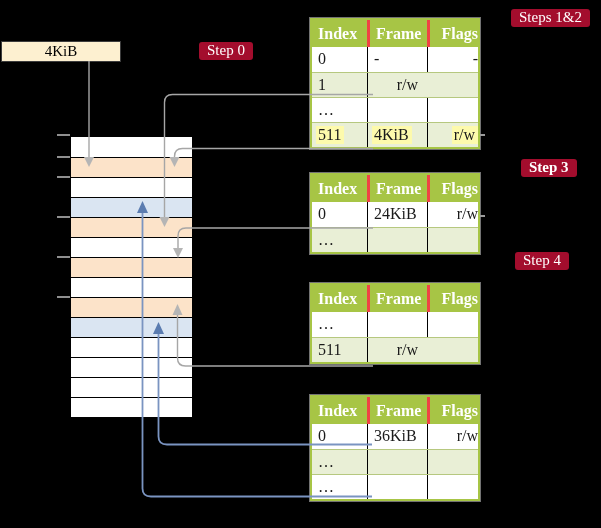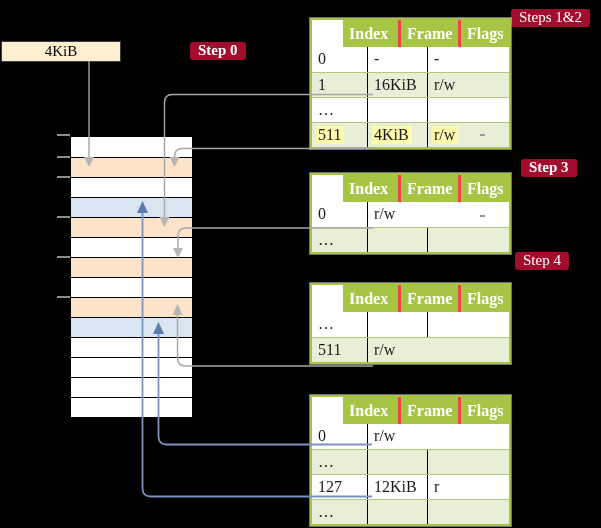--- a/index.html
+++ b/index.html
@@ -61,26 +61,26 @@
 
   
   .ptable {
     position: absolute;
     border: 2px solid #a7c545;
     background: #fff;
     box-shadow: 0 0 0 1px rgba(210,210,210,.55);
     font-size: 16px;
     color: #1a1a1a;
   }
-  .thead { display: flex; background: #a7c545; color: #fff; font-weight: bold; height: 27px; line-height: 27px; margin-left: 31px; }
+  .thead { display: flex; background: #a7c545; color: #fff; font-weight: bold; height: 27px; line-height: 27px; }
   .th { box-sizing: border-box; padding-left: 6px; }
   .th + .th { border-left: 3px solid #ef4444; }
   .col-index { width: 55px; }
   .col-frame { width: 60px; }
-  .col-flags { width: 51px; }
+  .col-flags { width: 51px; text-align: right; }
   .trow { display: flex; height: 25px; line-height: 24px; box-sizing: border-box; }
   .trow + .trow { border-top: 1px solid #b6c87f; }
   .trow:nth-child(even) { background: #e9efd6; }
   .td { box-sizing: border-box; padding-left: 6px; overflow: hidden; }
   .td + .td { border-left: 1px solid #000; }
   .hl { background: #fdfaac; padding: 0 3px 1px 2px; margin-left: -2px; }
 
   
   #wires { position: absolute; left: 0; top: 0; z-index: 10; pointer-events: none; }
   .gline { fill: none; stroke: #a6a6a6; stroke-width: 1.4; }
@@ -89,21 +89,21 @@
   .barr  { fill: #5b7cb0; stroke: none; }
   .stub  { fill: #9a9a9a; }
 </style>
 </head>
 <body>
 
 <div id="canvas">
 
   <div class="framebox">4KiB</div>
 
-  <div class="step" style="left:190px; top:42px;font-weight:bold;">Step 0</div>
+  <div class="step" style="left:199px; top:42px;">Step 0</div>
   <div class="step" style="left:511px; top:9px;">Steps 1&amp;2</div>
   <div class="step" style="left:521px; top:159px;font-weight:bold;">Step 3</div>
   <div class="step" style="left:515px; top:252px;">Step 4</div>
 
   <div class="mstack">
       <div class="mcell empty"></div>
       <div class="mcell page-table"></div>
       <div class="mcell empty"></div>
       <div class="mcell mapped-page"></div>
       <div class="mcell page-table"></div>
@@ -132,21 +132,20 @@
       <div class="th col-flags">Flags</div>
     </div>
     <div class="tbody">
       <div class="trow">
         <div class="td col-index">0</div>
         <div class="td col-frame">-</div>
         <div class="td col-flags">-</div>
       </div>
       <div class="trow">
         <div class="td col-index">1</div>
-        <div class="td col-frame">16KiB</div>
         <div class="td col-flags">r/w</div>
       </div>
       <div class="trow">
         <div class="td col-index">…</div>
         <div class="td col-frame"></div>
         <div class="td col-flags"></div>
       </div>
       <div class="trow">
         <div class="td col-index"><span class="hl">511</span></div>
         <div class="td col-frame"><span class="hl">4KiB</span></div>
@@ -157,20 +156,21 @@
 
   <div class="ptable" style="left:310px; top:173px;">
     <div class="thead">
       <div class="th col-index">Index</div>
       <div class="th col-frame">Frame</div>
       <div class="th col-flags">Flags</div>
     </div>
     <div class="tbody">
       <div class="trow">
         <div class="td col-index">0</div>
+        <div class="td col-frame">24KiB</div>
         <div class="td col-flags">r/w</div>
       </div>
       <div class="trow">
         <div class="td col-index">…</div>
         <div class="td col-frame"></div>
         <div class="td col-flags"></div>
       </div>
     </div>
   </div>
 
@@ -195,31 +195,27 @@
 
   <div class="ptable" style="left:310px; top:395px;">
     <div class="thead">
       <div class="th col-index">Index</div>
       <div class="th col-frame">Frame</div>
       <div class="th col-flags">Flags</div>
     </div>
     <div class="tbody">
       <div class="trow">
         <div class="td col-index">0</div>
-        <div class="td col-flags">r/w</div>
-      </div>
-      <div class="trow">
-        <div class="td col-index">…</div>
-        <div class="td col-frame"></div>
-        <div class="td col-flags"></div>
-      </div>
-      <div class="trow">
-        <div class="td col-index">127</div>
-        <div class="td col-frame">12KiB</div>
-        <div class="td col-flags">r</div>
+        <div class="td col-frame">36KiB</div>
+        <div class="td col-flags">r/w</div>
+      </div>
+      <div class="trow">
+        <div class="td col-index">…</div>
+        <div class="td col-frame"></div>
+        <div class="td col-flags"></div>
       </div>
       <div class="trow">
         <div class="td col-index">…</div>
         <div class="td col-frame"></div>
         <div class="td col-flags"></div>
       </div>
     </div>
   </div>
 
   <svg id="wires" width="601" height="528" viewBox="0 0 601 528">

